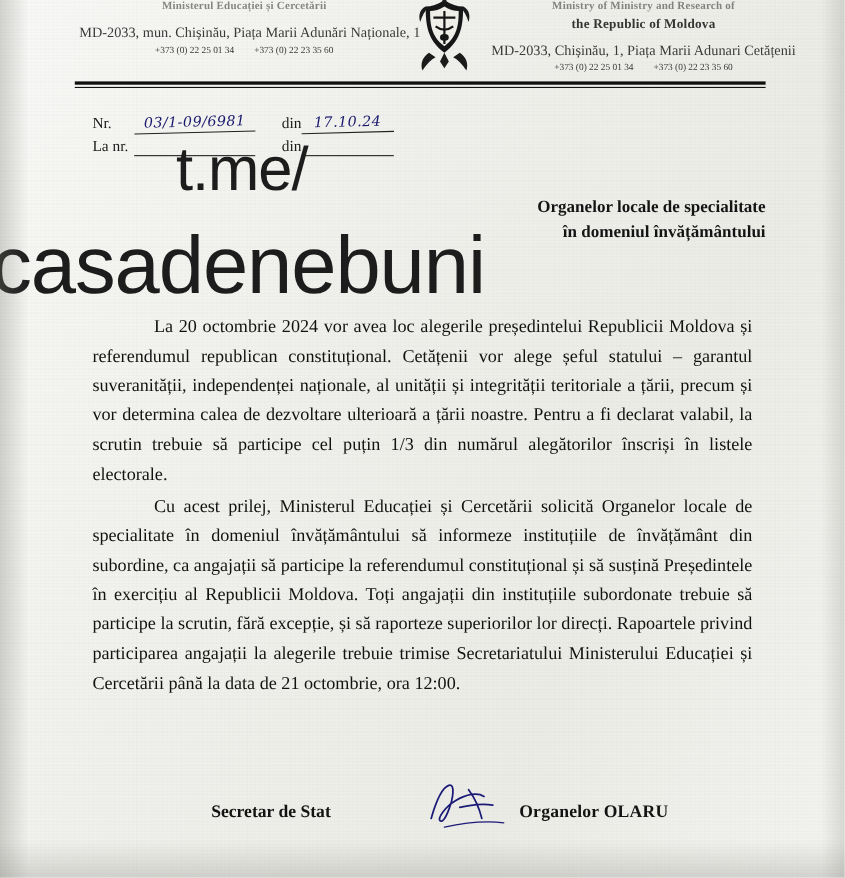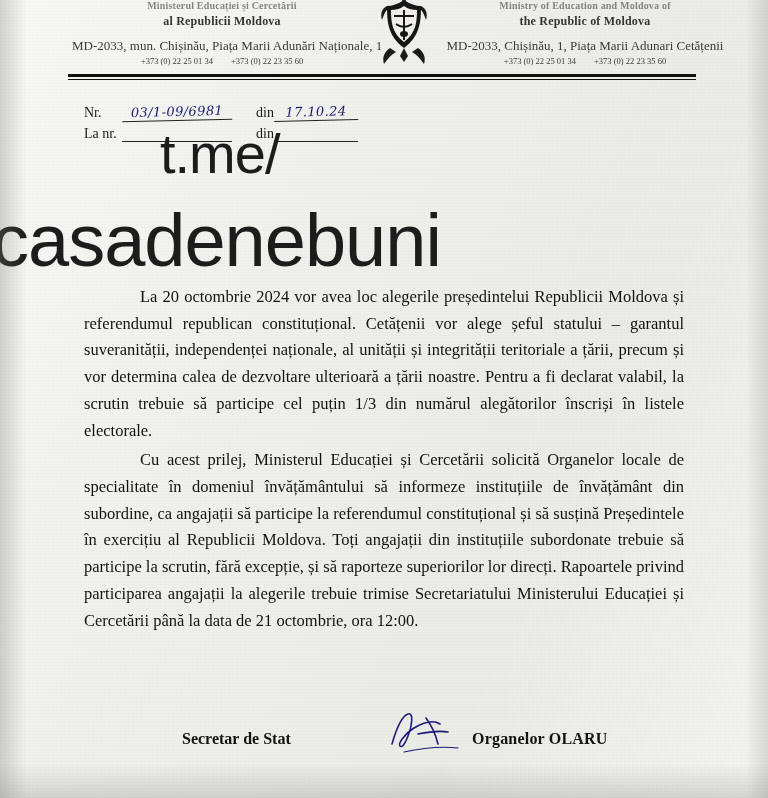--- a/index.html
+++ b/index.html
@@ -162,21 +162,21 @@
   
   .sig-row {
     position: absolute;
     left: 84px;
     top: 730px;
     width: 600px;
     height: 28px;
   }
   .sig-title {
     position: absolute;
-    left: 98px;
+    left: 108px;
     top: 0;
     font-weight: bold;
     font-size: 16px;
     color: #131313;
   }
   .sig-name {
     position: absolute;
     left: 388px;
     top: 0;
     font-weight: bold;
@@ -233,21 +233,20 @@
   }
 </style>
 </head>
 <body>
 
 <div id="page">
 
   <div class="letterhead">
     <div class="lh-col lh-left">
       <div class="lh-ministry">Ministerul Educației și Cercetării</div>
-      <div class="lh-ministry line2">al Republicii Moldova</div>
       <div class="lh-addr">MD-2033, mun. Chișinău, Piața Marii Adunări Naționale, 1</div>
       <div class="lh-phones">
         <span>+373 (0) 22 25 01 34</span>
         <span>+373 (0) 22 23 35 60</span>
       </div>
     </div>
 
     <svg class="coat" viewBox="0 0 52 78">
       <g fill="#1c1c1c">
         <path d="M26 4 C20 8 14 10 9 10 C9 26 10 40 26 52 C42 40 43 26 43 10 C38 10 32 8 26 4 Z" fill="#171717"></path>
@@ -259,21 +258,21 @@
         <path d="M9 10 C4 12 2 18 4 24 C6 18 8 14 11 12 Z"></path>
         <path d="M43 10 C48 12 50 18 48 24 C46 18 44 14 41 12 Z"></path>
         <path d="M26 52 L22 60 L26 66 L30 60 Z"></path>
         <path d="M12 52 C6 56 4 62 6 68 C10 62 14 58 18 56 Z"></path>
         <path d="M40 52 C46 56 48 62 46 68 C42 62 38 58 34 56 Z"></path>
         <path d="M26 0 L28 5 L26 8 L24 5 Z"></path>
       </g>
     </svg>
 
     <div class="lh-col lh-right">
-      <div class="lh-ministry">Ministry of Education and Moldova of</div>
+      <div class="lh-ministry">Ministry of Ministry and Research of</div>
       <div class="lh-ministry line2">the Republic of Moldova</div>
       <div class="lh-addr">MD-2033, Chișinău, 1, Piața Marii Adunari Cetățenii</div>
       <div class="lh-phones">
         <span>+373 (0) 22 25 01 34</span>
         <span>+373 (0) 22 23 35 60</span>
       </div>
     </div>
   </div>
 
   <div class="rule-top"></div>
@@ -287,20 +286,24 @@
       <span class="ref-underline short hand">17.10.24</span>
     </div>
     <div class="ref-row">
       <span class="ref-label">La nr.</span>
       <span class="ref-underline"></span>
       <span class="ref-din">din</span>
       <span class="ref-underline short"></span>
     </div>
   </div>
 
+  <div class="addressee">
+    <div>Organelor locale de specialitate</div>
+    <div>în domeniul învățământului</div>
+  </div>
 
   <div class="bodytext">
     <p>La 20 octombrie 2024 vor avea loc alegerile președintelui Republicii Moldova și referendumul republican constituțional. Cetățenii vor alege șeful statului – garantul suveranității, independenței naționale, al unității și integrității teritoriale a țării, precum și vor determina calea de dezvoltare ulterioară a țării noastre. Pentru a fi declarat valabil, la scrutin trebuie să participe cel puțin 1/3 din numărul alegătorilor înscriși în listele electorale.</p>
     <p>Cu acest prilej, Ministerul Educației și Cercetării solicită Organelor locale de specialitate în domeniul învățământului să informeze instituțiile de învățământ din subordine, ca angajații să participe la referendumul constituțional și să susțină Președintele în exercițiu al Republicii Moldova. Toți angajații din instituțiile subordonate trebuie să participe la scrutin, fără excepție, și să raporteze superiorilor lor direcți. Rapoartele privind participarea angajații la alegerile trebuie trimise Secretariatului Ministerului Educației și Cercetării până la data de 21 octombrie, ora 12:00.</p>
   </div>
 
   <div class="sig-row">
     <span class="sig-title">Secretar de Stat</span>
     <svg class="sig-mark" viewBox="0 0 110 56">
       <g fill="none" stroke="#1b1b78" stroke-width="1.6" stroke-linecap="round">

